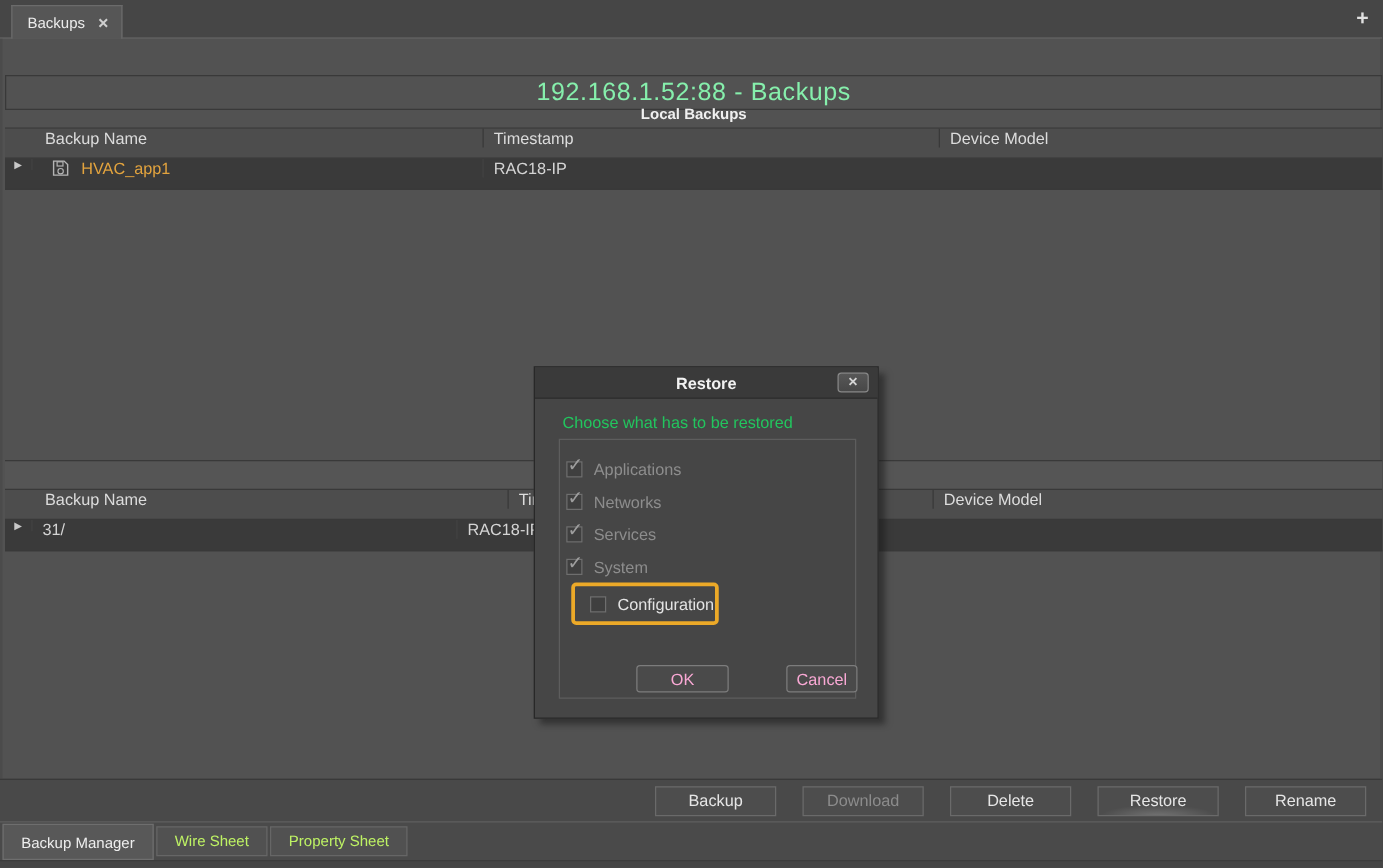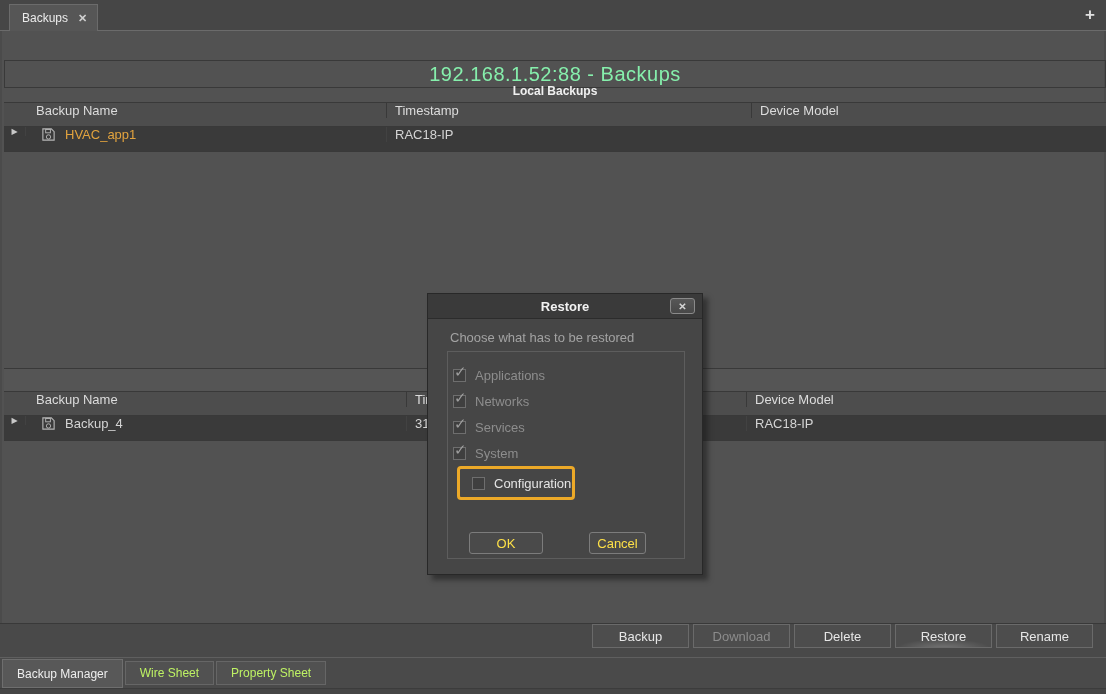--- a/index.html
+++ b/index.html
@@ -45,22 +45,22 @@
   .expand{font-size:8px;color:#c8c8c8;}
   .floppy{margin-right:9px;flex:0 0 auto;}
   .orange-text{color:var(--orange);}
   .h1{top:72px;} .r1{top:96px;}
   .band2{position:absolute;left:2px;top:337px;width:1102px;height:24px;background:var(--bg-band);
          border-top:1px solid var(--border-dark);border-bottom:1px solid var(--border-dark);}
   .h2{top:361px;} .r2{top:385px;}
 
   
   .btnbar{position:absolute;left:0;top:623px;width:1106px;height:34px;background:#494949;
-          border-top:1px solid var(--border-dark);display:flex;justify-content:flex-end;
-          gap:4px;padding-right:13px;}
+          border-top:1px solid var(--border-dark);display:flex;justify-content:flex-end;align-items:center;
+          gap:21px;padding-right:13px;}
   .abtn{width:97px;height:24px;background:var(--bg-btn);border:1px solid #6a6a6a;display:flex;align-items:center;
         justify-content:center;font-size:13px;color:#e6e6e6;cursor:pointer;}
   .abtn.disabled{color:var(--txt-dim);cursor:default;}
   .abtn.glow{background:radial-gradient(ellipse 70% 60% at 50% 105%, rgba(255,255,255,0.22), rgba(255,255,255,0) 70%) var(--bg-btn);}
 
   
   .bottombar{position:absolute;left:0;top:657px;width:1106px;height:37px;background:#4a4a4a;
              border-top:1px solid #5f5f5f;display:flex;align-items:flex-start;padding-left:2px;}
   .btab{height:24px;margin-top:3px;background:#515151;border:1px solid #666;display:flex;align-items:center;
         padding:0 14px;font-size:12px;color:#bef264;cursor:pointer;margin-right:2px;}
@@ -69,31 +69,31 @@
 
   
   .dialog{position:absolute;left:427px;top:293px;width:276px;height:282px;background:var(--bg-dialog);
           border:1px solid #282828;box-shadow:5px 5px 5px rgba(25,25,25,0.55);z-index:10;}
   .dlg-titlebar{position:absolute;left:0;top:0;width:100%;height:25px;background:var(--bg-dialog-title);
                 border-bottom:1px solid #2c2c2c;display:flex;align-items:center;justify-content:center;
                 font-size:13px;font-weight:bold;color:#f2f2f2;}
   .dlg-close{position:absolute;right:7px;top:4px;width:25px;height:16px;background:linear-gradient(#575757,#484848);
              border:1px solid #8a8a8a;border-radius:3px;display:flex;align-items:center;justify-content:center;
              font-size:10px;font-weight:bold;color:#d5d5d5;cursor:pointer;}
-  .dlg-prompt{position:absolute;left:22px;top:36px;font-size:13px;color:#a3a3a3;}
+  .dlg-prompt{position:absolute;left:22px;top:36px;font-size:13px;color:#22c55e;}
   .groupbox{position:absolute;left:19px;top:57px;width:238px;height:208px;border:1px solid #5d5d5d;padding-top:10px;}
   .cb-row{height:26px;display:flex;align-items:center;padding-left:5px;font-size:13px;color:#e4e4e4;}
   .cb-row.disabled{color:#8d8d8d;}
   .cb-row.highlighted{width:118px;height:34px;border:3px solid var(--hl-orange);border-radius:4px;
                       margin-left:9px;padding-left:12px;}
   .cb-box{position:relative;width:13px;height:13px;border:1px solid #6e6e6e;background:#3f3f3f;margin-right:9px;flex:0 0 auto;}
   .cb-check{position:absolute;left:0px;top:-7px;font-size:15px;color:#9e9e9e;display:none;}
   .cb-row.checked .cb-check{display:block;}
   .dlg-btn{position:absolute;height:22px;background:#4a4a4a;border:1px solid #7c7c7c;border-radius:3px;
-           display:flex;align-items:center;justify-content:center;font-size:13px;color:#fde047;cursor:pointer;}
+           display:flex;align-items:center;justify-content:center;font-size:13px;color:#f9a8d4;cursor:pointer;margin-left:40px;}
   .dlg-ok{left:41px;top:238px;width:74px;}
   .dlg-cancel{left:161px;top:238px;width:57px;}
 </style>
 </head>
 <body>
 
 <div class="app">
 
   <div class="tabbar">
     <div class="tab">
@@ -139,28 +139,20 @@
       <div class="cell gutter"></div>
       <div class="cell name">Backup Name</div>
       <div class="cell ts">Timestamp</div>
       <div class="cell dev">Device Model</div>
     </div>
 
     <div class="trow t2 r2">
       <div class="cell gutter">
         <span class="expand">▶</span>
       </div>
-      <div class="cell name">
-        <svg class="floppy" width="15" height="15" viewBox="0 0 16 16">
-          <path d="M2 2 h9 l3 3 v9 h-12 z" fill="none" stroke="#b5b5b5" stroke-width="1.2"></path>
-          <rect x="5" y="2.6" width="5" height="3.6" fill="none" stroke="#b5b5b5" stroke-width="1"></rect>
-          <circle cx="8" cy="10.6" r="2.3" fill="none" stroke="#b5b5b5" stroke-width="1"></circle>
-        </svg>
-        <span>Backup_4</span>
-      </div>
       <div class="cell ts">31/</div>
       <div class="cell dev">RAC18-IP</div>
     </div>
   </div>
 
   <div class="btnbar">
     <div class="abtn">Backup</div>
     <div class="abtn disabled">Download</div>
     <div class="abtn">Delete</div>
     <div class="abtn glow">Restore</div>

